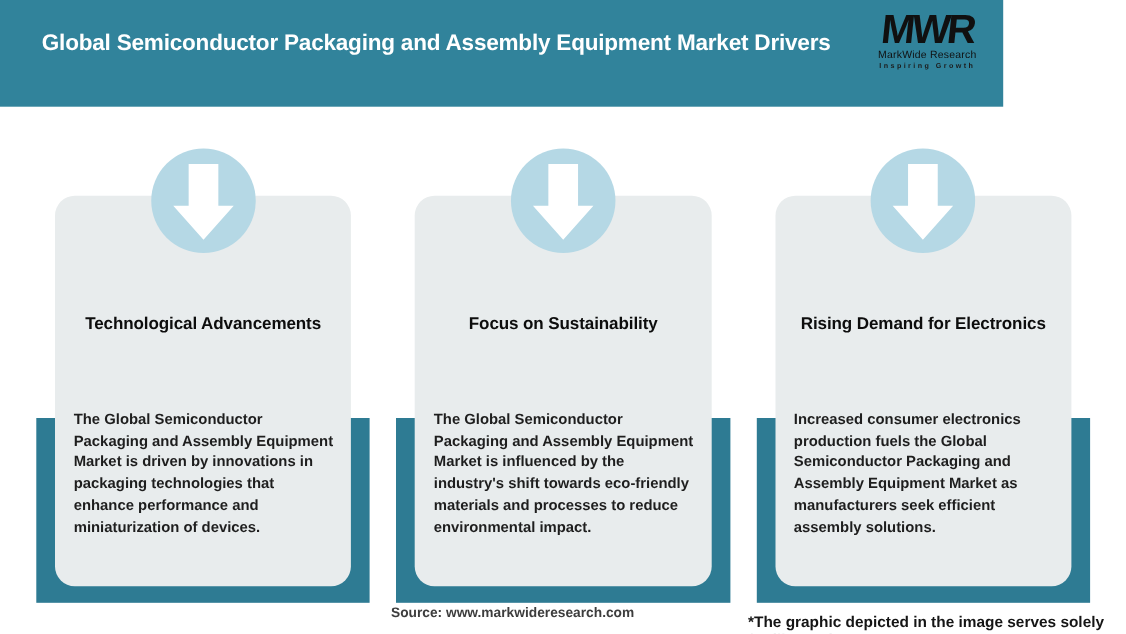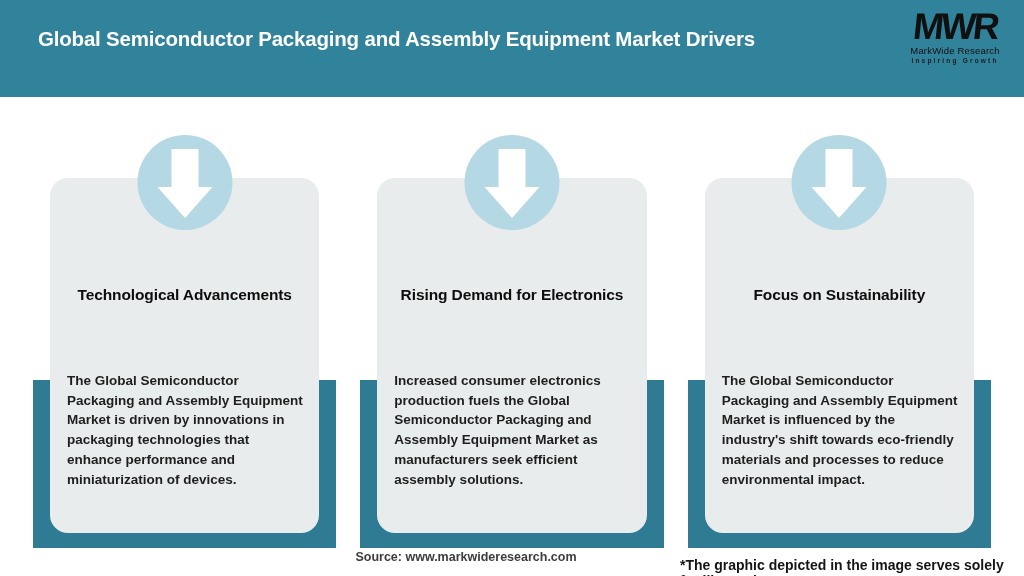--- a/index.html
+++ b/index.html
@@ -3,21 +3,21 @@
 <meta charset="utf-8">
 <style>
   * { margin:0; padding:0; box-sizing:border-box; }
   html,body { background:#ffffff; }
   .page {
     position:relative; width:1024px; height:576px; background:#ffffff;
     font-family:"Liberation Sans", sans-serif; overflow:hidden;
   }
   
   .header {
-    position:absolute; top:0; left:0; width:1024px; height:97px;
+    position:absolute; top:0; left:0; width:912px; height:97px;
     background:#31839b;
   }
   .page-title {
     position:absolute; left:38px; top:27px;
     font-size:20.5px; font-weight:bold; color:#ffffff; letter-spacing:-0.2px;
     white-space:nowrap;
   }
   .logo { position:absolute; right:14px; top:8px; width:110px; text-align:center; color:#101010; }
   .logo-acronym {
     font-size:37px; font-weight:bold; letter-spacing:-3px; line-height:1.05;
@@ -89,35 +89,35 @@
       <div class="circle">
         <svg width="95" height="95" viewBox="0 0 95 95" aria-hidden="true">
           <path d="M34 14 L61 14 L61 52 L75 52 L47.5 83 L20 52 L34 52 Z" fill="#ffffff"></path>
         </svg>
       </div>
     </div>
 
     <div class="column">
       <div class="ribbon"></div>
       <div class="card">
-        <div class="card-title">Rising Demand for Electronics</div>
-        <div class="card-body">Increased consumer electronics production fuels the Global Semiconductor Packaging and Assembly Equipment Market as manufacturers seek efficient assembly solutions.</div>
+        <div class="card-title">Focus on Sustainability</div>
+        <div class="card-body">The Global Semiconductor Packaging and Assembly Equipment Market is influenced by the industry's shift towards eco-friendly materials and processes to reduce environmental impact.</div>
       </div>
       <div class="circle">
         <svg width="95" height="95" viewBox="0 0 95 95" aria-hidden="true">
           <path d="M34 14 L61 14 L61 52 L75 52 L47.5 83 L20 52 L34 52 Z" fill="#ffffff"></path>
         </svg>
       </div>
     </div>
 
     <div class="column">
       <div class="ribbon"></div>
       <div class="card">
-        <div class="card-title">Focus on Sustainability</div>
-        <div class="card-body">The Global Semiconductor Packaging and Assembly Equipment Market is influenced by the industry's shift towards eco-friendly materials and processes to reduce environmental impact.</div>
+        <div class="card-title">Rising Demand for Electronics</div>
+        <div class="card-body">Increased consumer electronics production fuels the Global Semiconductor Packaging and Assembly Equipment Market as manufacturers seek efficient assembly solutions.</div>
       </div>
       <div class="circle">
         <svg width="95" height="95" viewBox="0 0 95 95" aria-hidden="true">
           <path d="M34 14 L61 14 L61 52 L75 52 L47.5 83 L20 52 L34 52 Z" fill="#ffffff"></path>
         </svg>
       </div>
     </div>
 
   </div>
 

